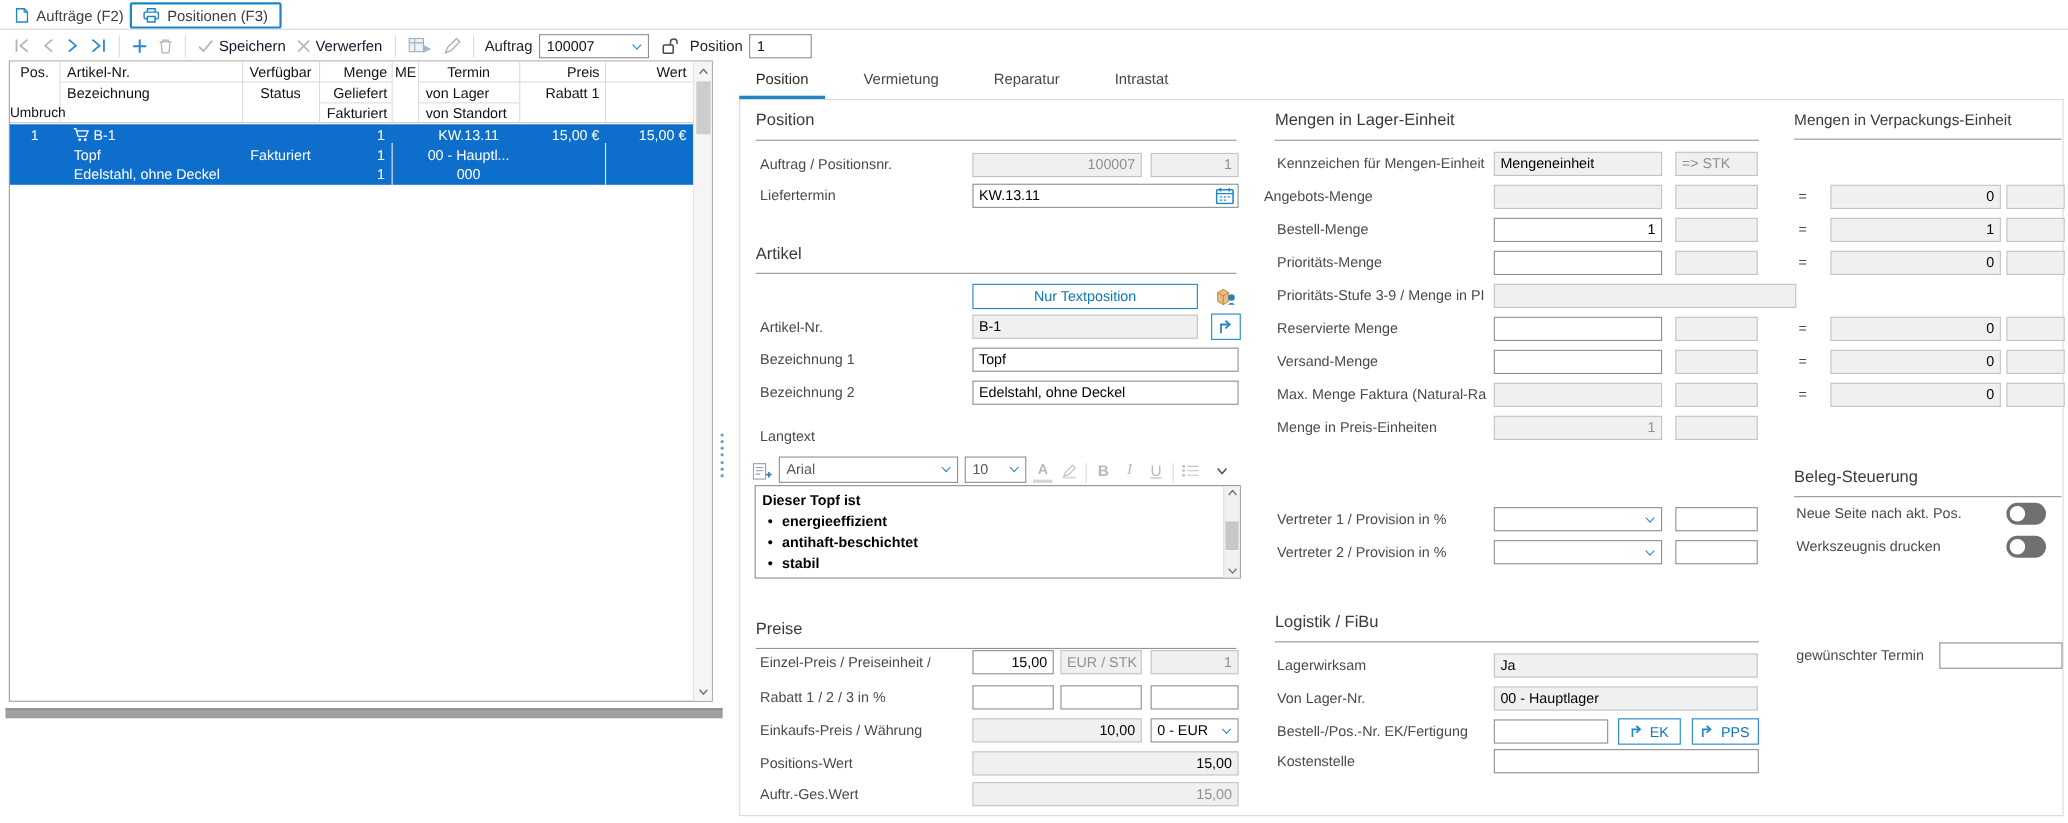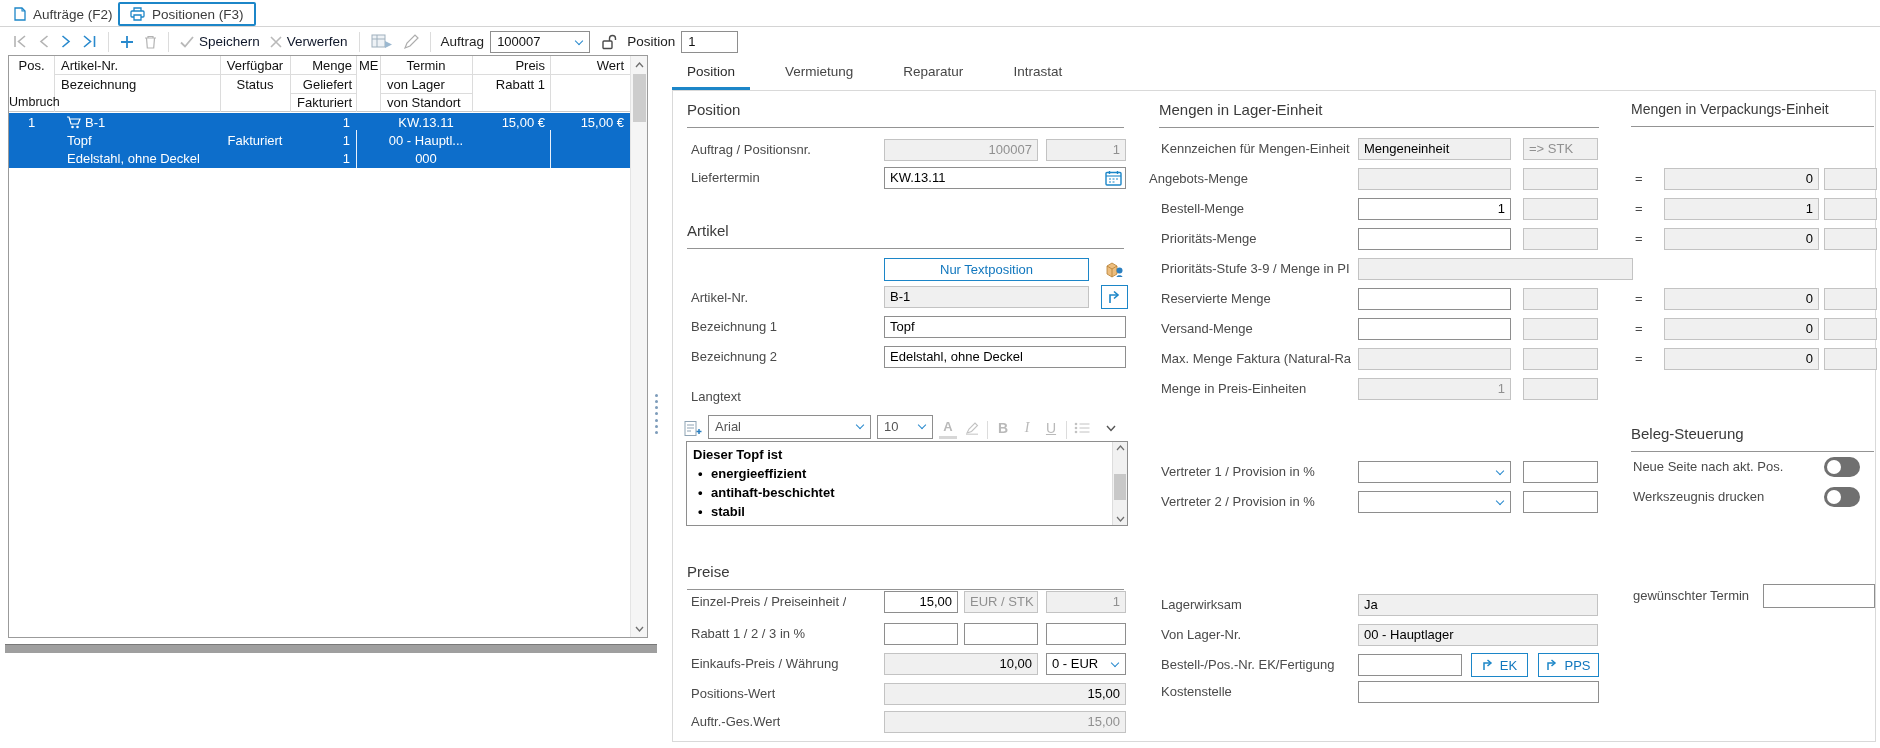--- a/index.html
+++ b/index.html
@@ -407,20 +407,21 @@
     <div class="fld cbo" style="left:685px;top:370px;width:153px">
         <i class="chev"></i>
       </div>
     <div class="fld" style="left:850px;top:370px;width:75px"></div>
     <div class="lbl" style="left:488px;top:400px;width:196px">Vertreter 2 / Provision in %</div>
     <div class="fld cbo" style="left:685px;top:400px;width:153px">
         <i class="chev"></i>
       </div>
     <div class="fld" style="left:850px;top:400px;width:75px"></div>
 
+    <div class="sh" style="left:486px;top:466px;width:440px">Logistik / FiBu</div>
     <div class="lbl" style="left:488px;top:503px;width:196px">Lagerwirksam</div>
     <div class="fld dis" style="left:685px;top:503px;width:240px">Ja</div>
     <div class="lbl" style="left:488px;top:533px;width:196px">Von Lager-Nr.</div>
     <div class="fld dis" style="left:685px;top:533px;width:240px">00 - Hauptlager</div>
     <div class="lbl" style="left:488px;top:563px;width:196px">Bestell-/Pos.-Nr. EK/Fertigung</div>
     <div class="fld" style="left:685px;top:563px;width:104px"></div>
     <div class="bluebtn" style="position:absolute;left:798px;top:562px;width:57px;height:24px">
       <svg width="13" height="12" viewBox="0 0 13 12">
           <path d="M2 11V4h6" fill="none" stroke="#1c86c8" stroke-width="1.5"></path>
           <path d="M5.5 1L9 4 5.5 7" fill="none" stroke="#1c86c8" stroke-width="1.5"></path>

